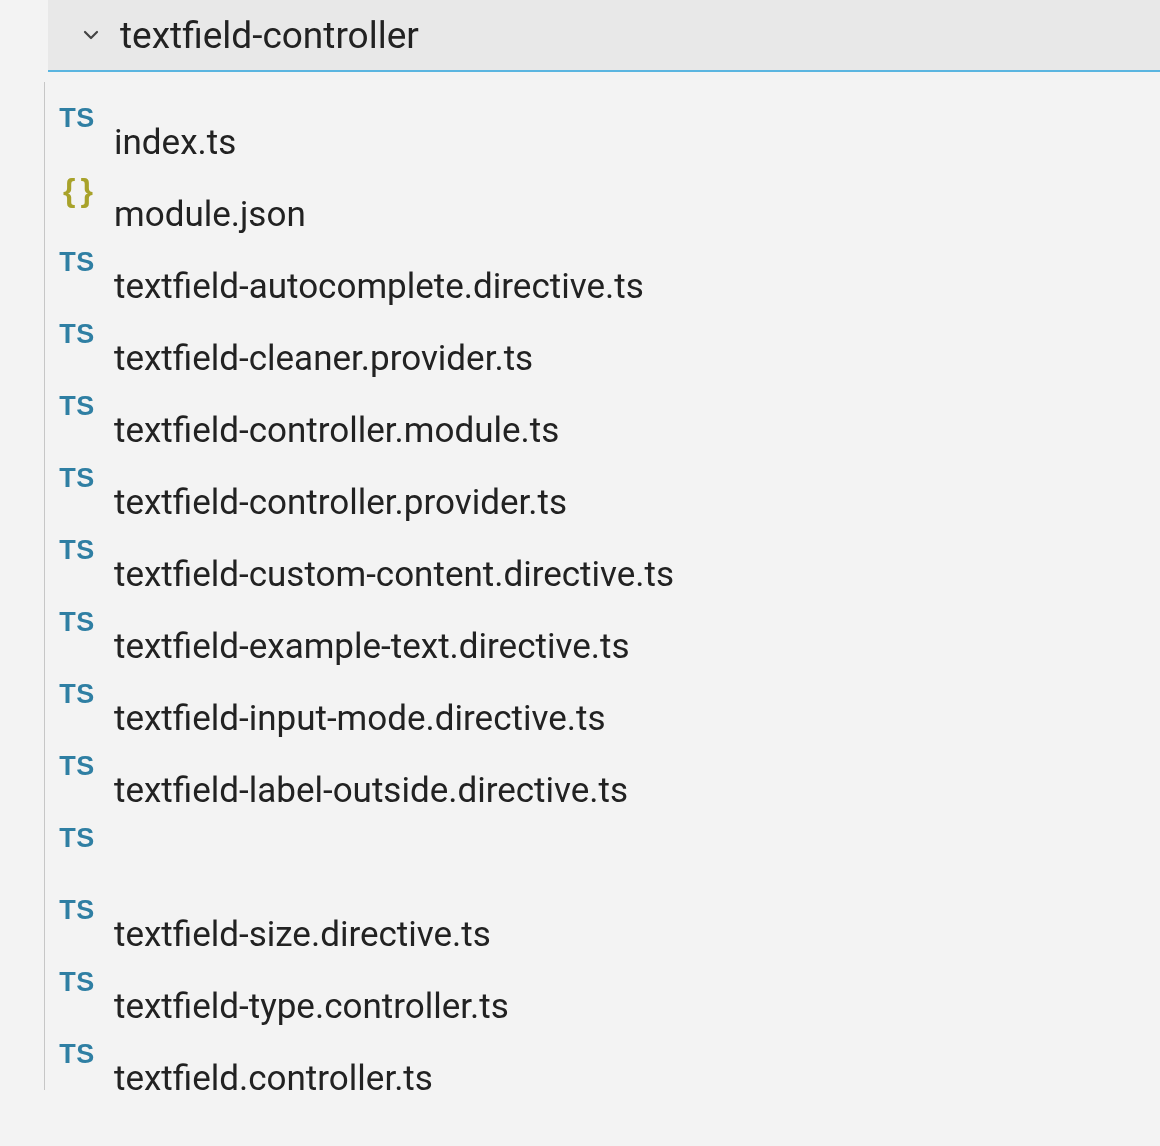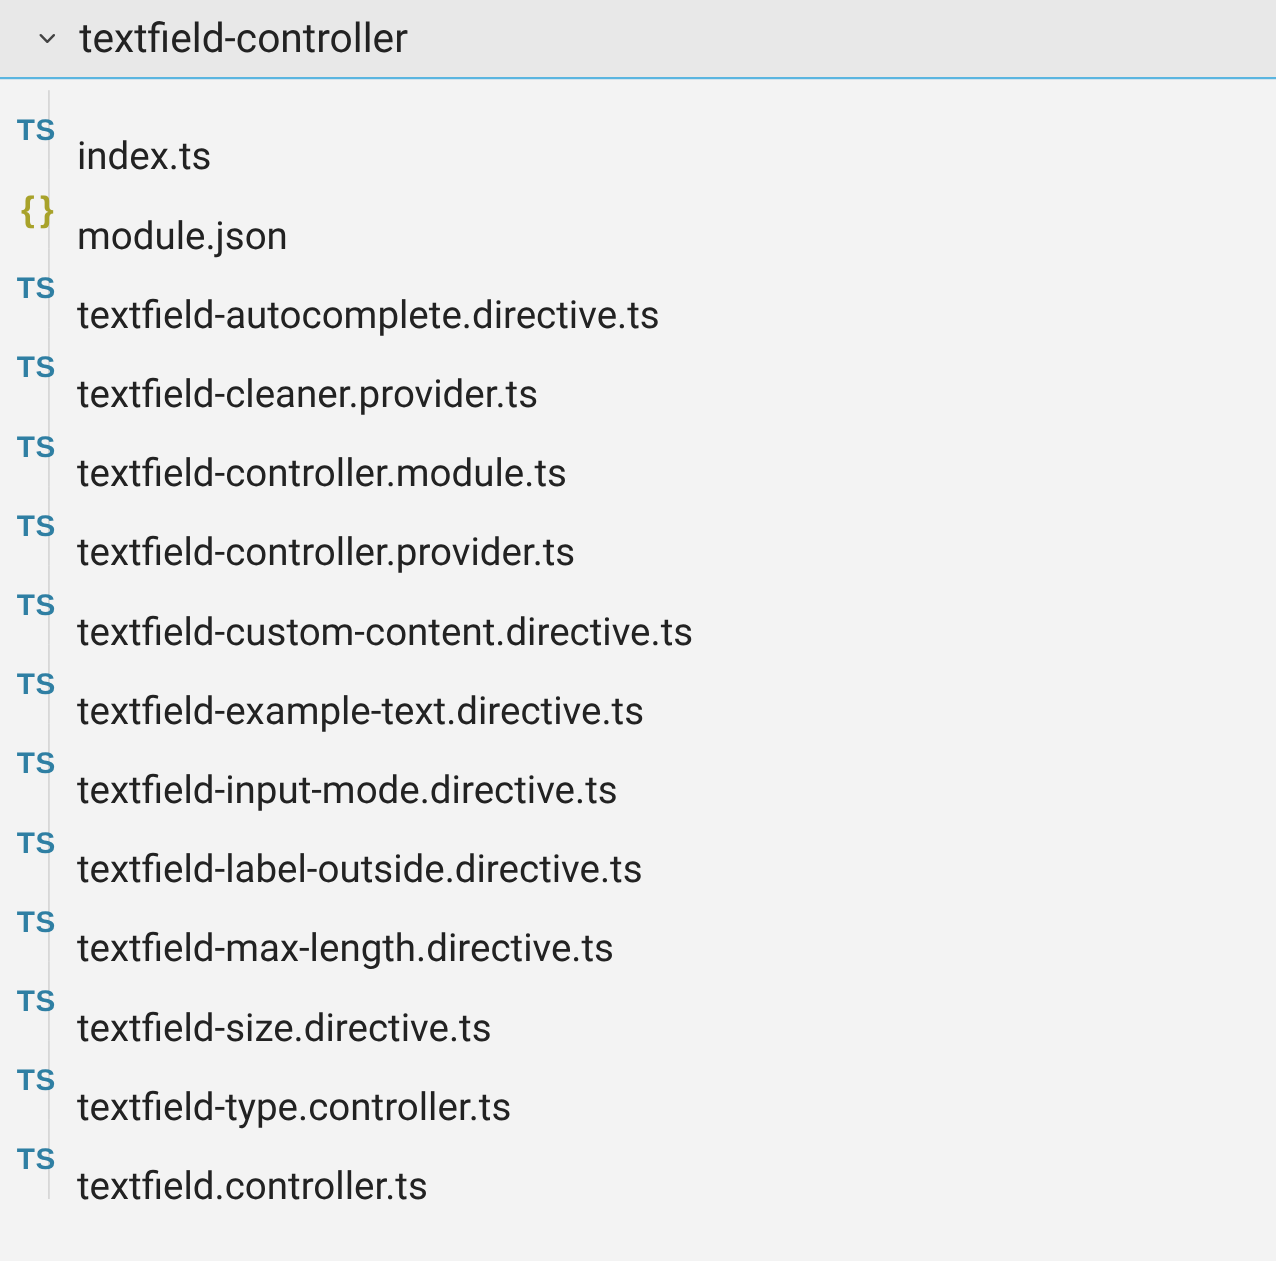--- a/index.html
+++ b/index.html
@@ -15,40 +15,42 @@
       overflow: hidden;
     }
     .folder-header {
       display: flex;
       align-items: center;
       height: 72px;
       padding-left: 30px;
       background: #e8e8e8;
       border-bottom: 2px solid #5ab5e0;
       gap: 16px;
+      margin-left: 48px;
     }
     .chevron {
       width: 26px;
       height: 26px;
       display: flex;
       align-items: center;
       justify-content: center;
     }
     .folder-name {
       font-size: 37px;
       font-weight: 400;
       color: #222;
     }
     .file-list {
       padding-top: 10px;
     }
     .file-row {
       display: flex;
       align-items: center;
       height: 72px;
+      padding-left: 44px;
       gap: 14px;
       position: relative;
     }
     .file-row::before {
       content: "";
       position: absolute;
       left: 44px;
       top: 0;
       bottom: 0;
       width: 1px;
@@ -153,21 +155,20 @@
   <div class="file-row">
     <span class="file-icon">
         <span class="ts-icon">TS</span>
       </span>
     <span class="file-name">textfield-label-outside.directive.ts</span>
   </div>
   <div class="file-row">
     <span class="file-icon">
         <span class="ts-icon">TS</span>
       </span>
-    <span class="file-name">textfield-max-length.directive.ts</span>
   </div>
   <div class="file-row">
     <span class="file-icon">
         <span class="ts-icon">TS</span>
       </span>
     <span class="file-name">textfield-size.directive.ts</span>
   </div>
   <div class="file-row">
     <span class="file-icon">
         <span class="ts-icon">TS</span>

